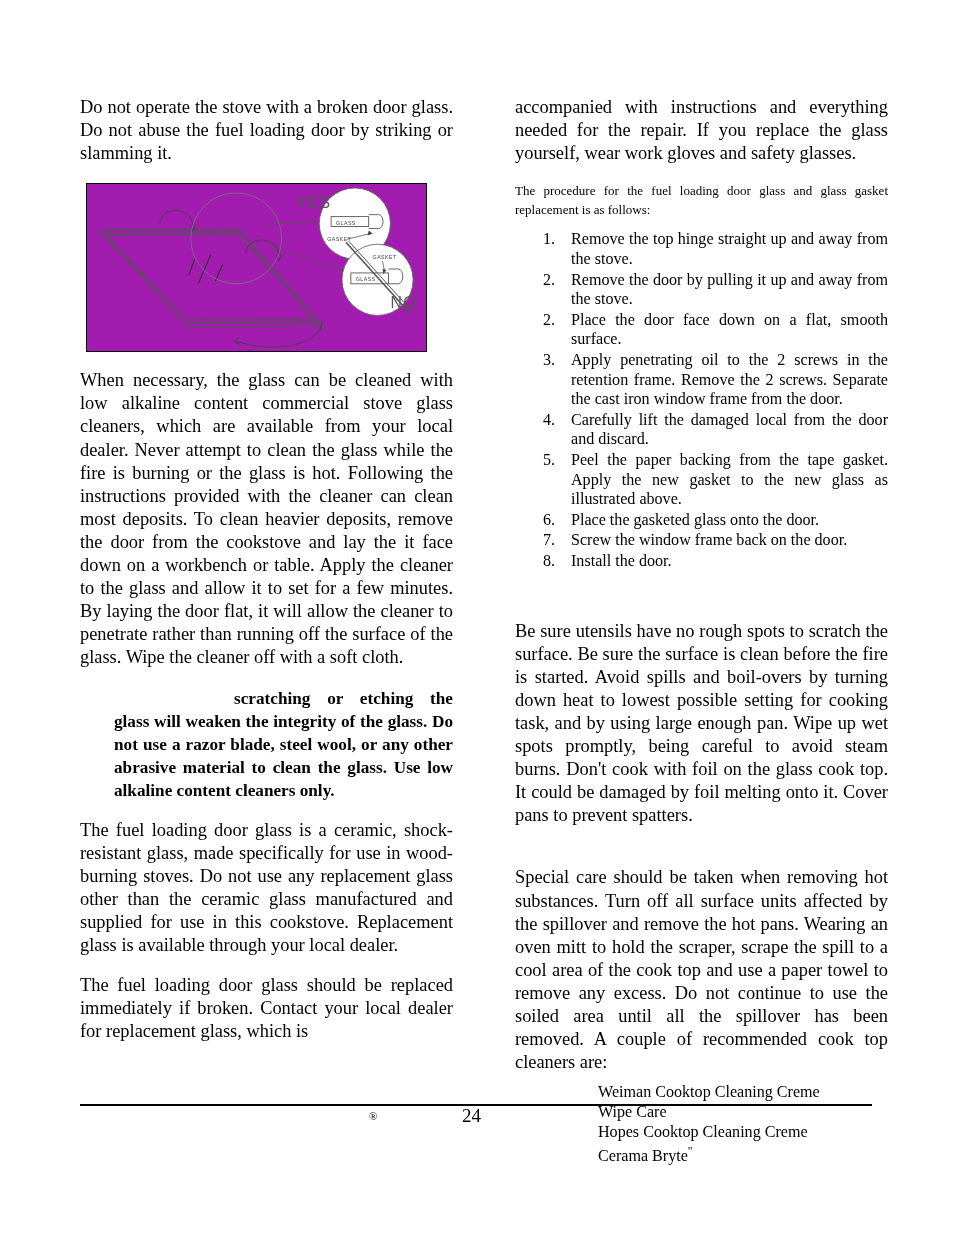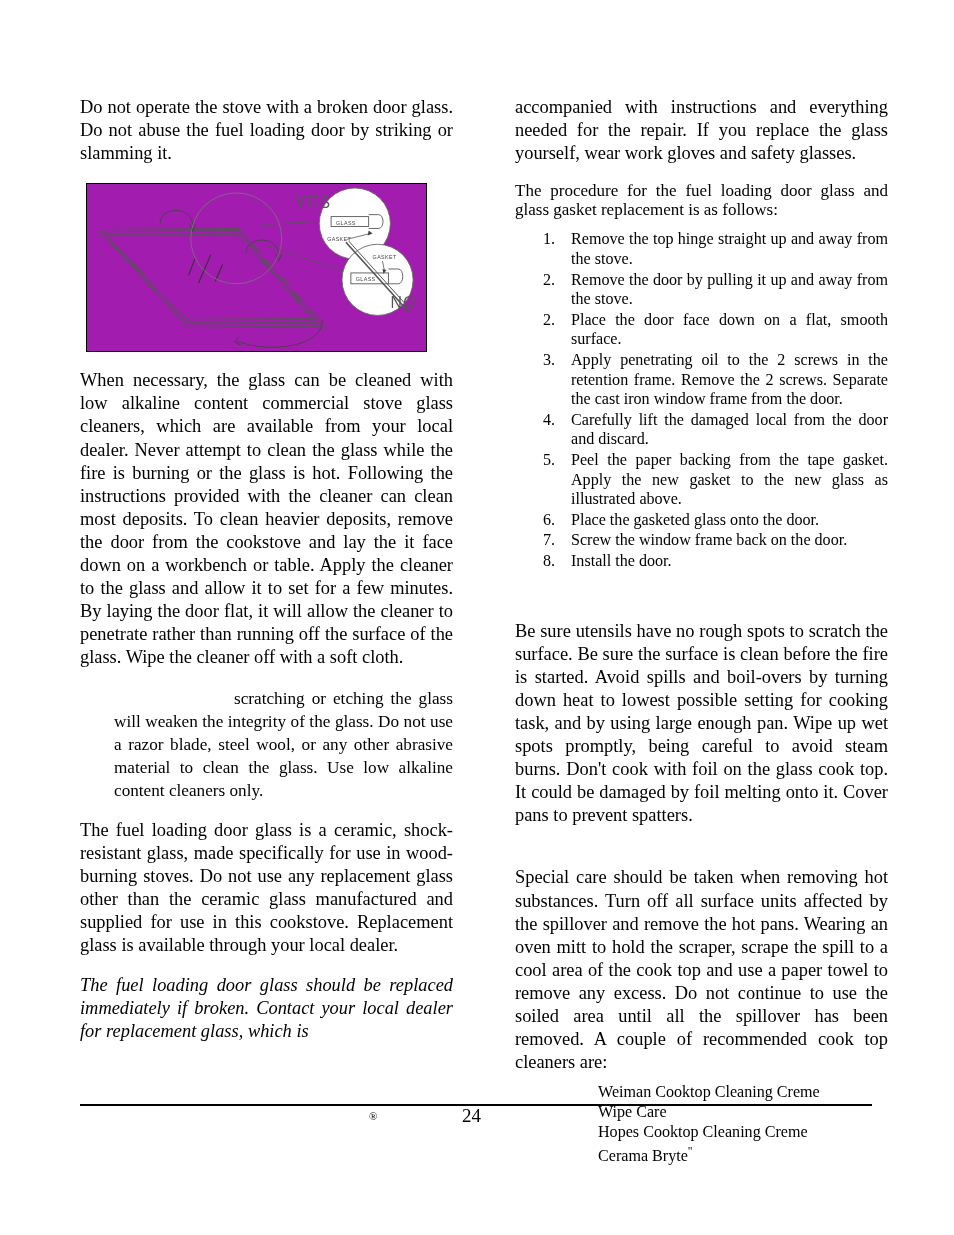--- a/index.html
+++ b/index.html
@@ -41,36 +41,37 @@
   .col-right { left: 435px; }
 
   p.body {
     margin: 0 0 17px 0;
     font-size: 18.4px;
     line-height: 23.1px;
     text-align: justify;
     text-justify: inter-word;
     hyphens: none;
   }
-  p.body:last-child { margin-bottom: 0; font-style: italic; }
+  p.body:last-child { margin-bottom: 0; }
 
   p.small {
     margin: 0 0 10px 0;
-    font-size: 17px;
+    font-size: 13px;
     line-height: 18.6px;
     text-align: justify;
   }
 
   
   .indent-block {
     margin: 0 0 17px 0;
     padding-left: 34px;
     font-size: 17.2px;
     line-height: 23.0px;
     text-align: justify;
+    font-weight: bold;
   }
   .lead-gap { display: inline-block; width: 120px; }
 
   
   .figure {
     position: relative;
     width: 341px;
     height: 169px;
     margin: 18px 0 17px 6px;
     border: 1.5px solid #000;

